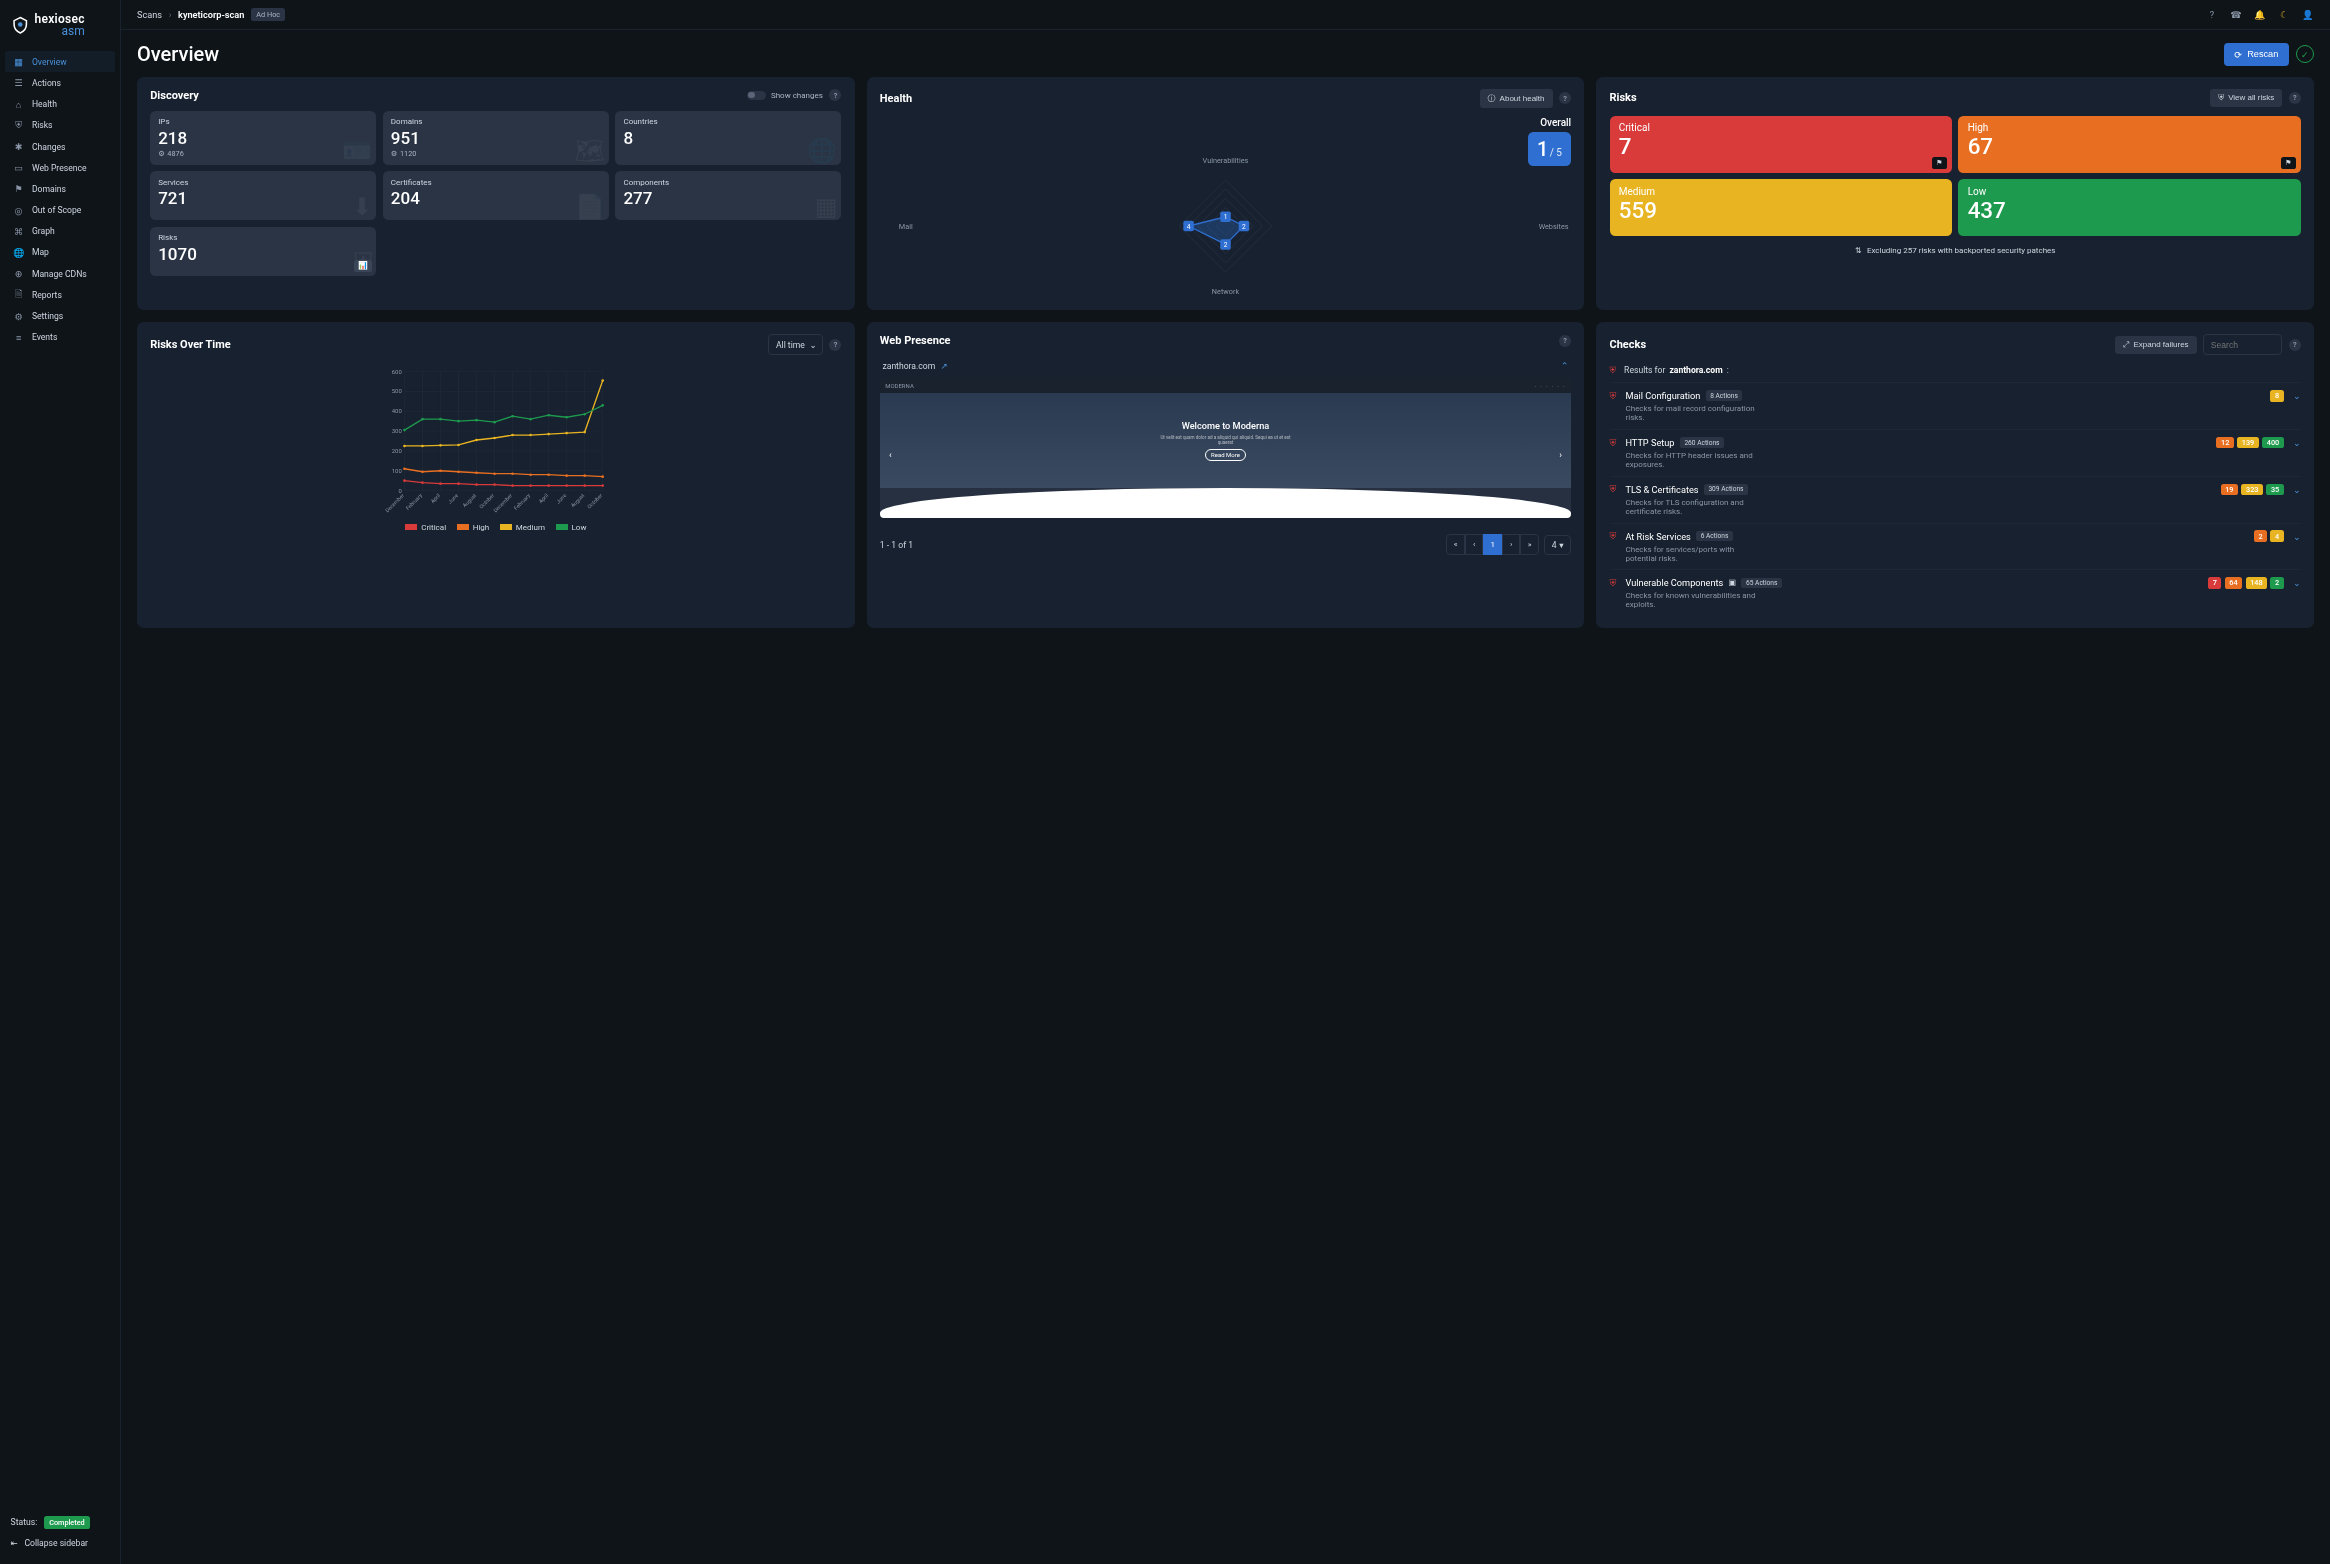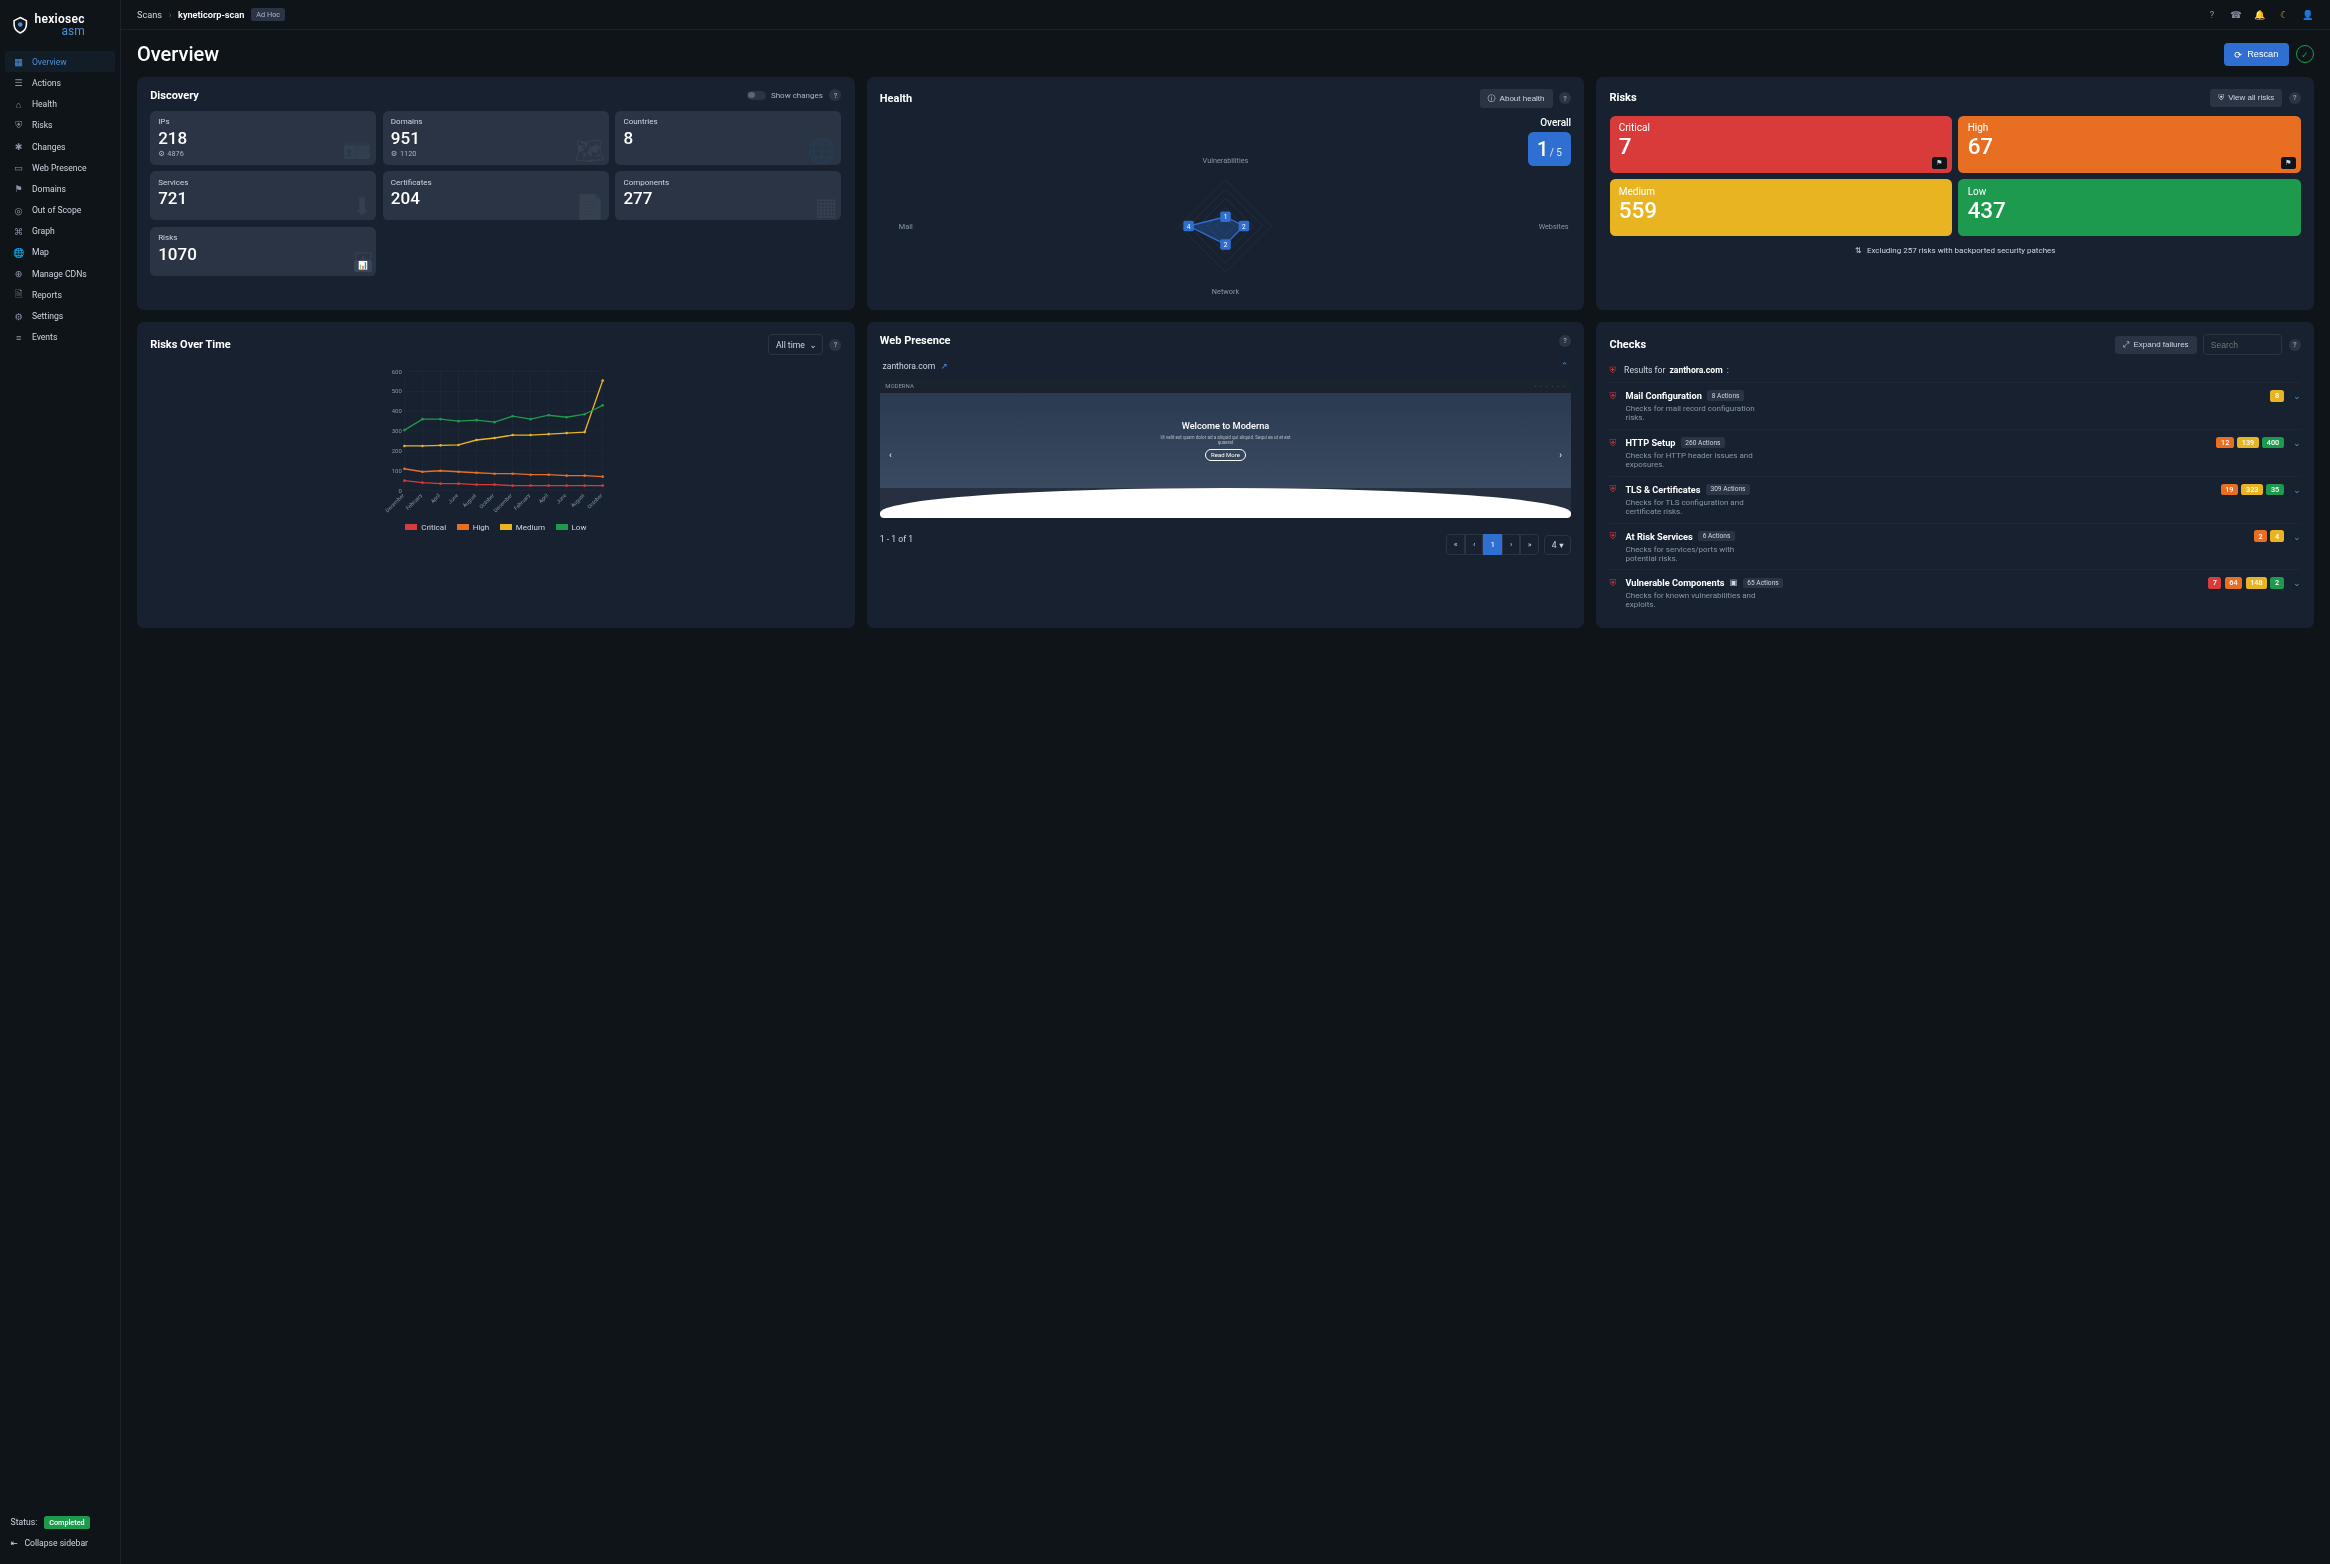--- a/index.html
+++ b/index.html
@@ -118,36 +118,36 @@
 .wp-domain { display:flex; align-items:center; gap:5.3px; font-size:8.6px; color:#cfd6e0; }
 .wp-preview {
   background:#263040; border-radius:4px; height:139px; margin-top:4px;
   display:flex; flex-direction:column; overflow:hidden; position:relative;
 }
 .wp-topbar { background:#1a222e; height:13.2px; display:flex; align-items:center; justify-content:space-between; padding:0 5.3px; font-size:6px; color:#8a96a8; }
 .wp-hero { flex:1; display:flex; align-items:center; justify-content:center; flex-direction:column; gap:4px; background:linear-gradient(180deg,#2a3a50,#3a4a60); color:#fff; }
 .wp-hero-title { font-size:9.2px; font-weight:500; }
 .wp-hero-btn { border:0.7px solid #fff; padding:1.3px 5.3px; border-radius:6.6px; font-size:6px; }
 .wp-curve { height:30px; background:#fff; border-radius: 60% 60% 0 0 / 100% 100% 0 0; }
-.wp-foot { display:flex; align-items:flex-start; justify-content:space-between; margin-top:16px; font-size:8.6px; }
+.wp-foot { display:flex; align-items:center; justify-content:space-between; margin-top:16px; font-size:8.6px; }
 .pager { display:flex; align-items:center; gap:0; }
 .pager .pg { width:18.5px; height:21px; border:0.7px solid #2a3444; display:flex; align-items:center; justify-content:center; cursor:pointer; background:#17212f; font-size:8px; }
 .pager .pg:first-child { border-radius:4px 0 0 4px; }
 .pager .pg.active { background:#2f6fd1; border-color:#2f6fd1; color:#fff; }
 .perpage { border:0.7px solid #2a3444; border-radius:4px; padding:4px 6.6px; margin-left:5.3px; display:flex; align-items:center; gap:2.6px; cursor:pointer; }
 
 .checks-sub { font-size:8.6px; color:#cfd6e0; margin-bottom:6.6px; display:flex; align-items:center; gap:4px; }
 .checks-sub b { color:#fff; }
 .search-input {
   background:#17212f; border:0.7px solid #2a3444; color:#cfd6e0;
   padding:4.6px 6.6px; border-radius:4px; font-size:8.6px; width:79px;
 }
 .check-item { padding:6.6px 0; border-top:0.7px solid #1e2734; }
 .check-line { display:flex; align-items:center; gap:5.3px; }
-.check-title { font-size:9.2px; color:#fff;font-weight:bold; }
+.check-title { font-size:9.2px; color:#fff; }
 .check-desc { font-size:8px; color:#8a96a8; margin-left:16px; margin-top:2.6px; max-width: 139px; }
 .action-chip { background:#2a3444; color:#cfd6e0; padding:1.3px 4.6px; border-radius:2.6px; font-size:6.6px; }
 .badges { margin-left:auto; display:flex; gap:3.3px; align-items:center; }
 .badge { padding:1.3px 4.6px; border-radius:2.6px; font-size:7.3px; color:#fff; font-weight:500; }
 .b-crit{background:#d93a3a;} .b-high{background:#e86f22;} .b-med{background:#e8b422;} .b-low{background:#1e9a4e;}
 .chev { color:#4a90d9; margin-left:4px; cursor:pointer; user-select:none; }
 .shield-red { color:#d93a3a; width:10.6px; }
 
 svg { overflow: visible; }
 </style>

